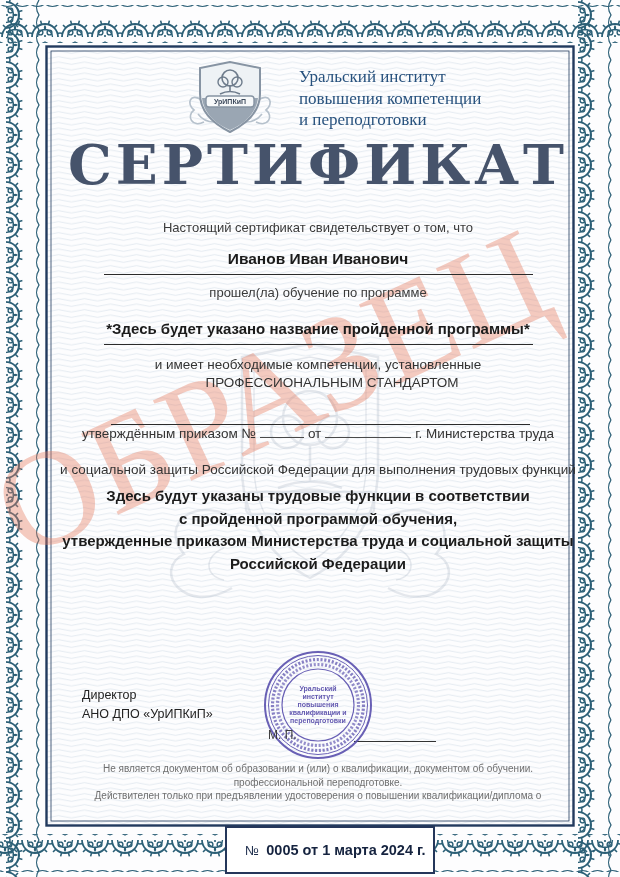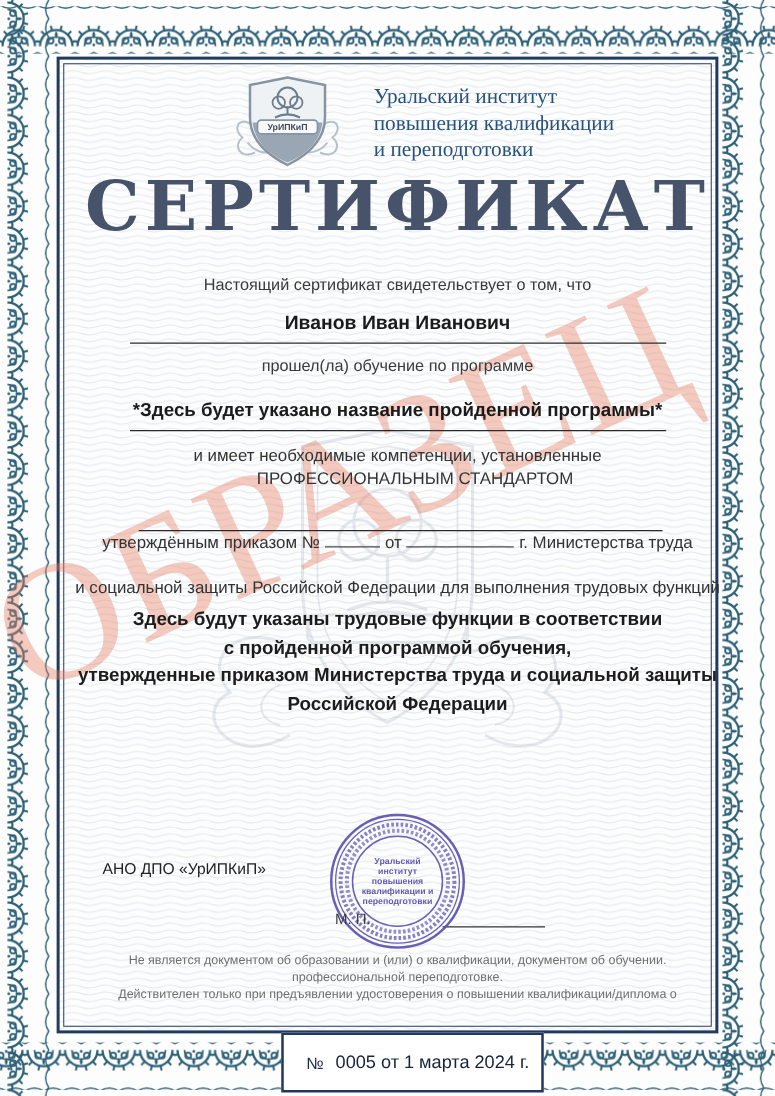--- a/index.html
+++ b/index.html
@@ -38,21 +38,21 @@
   .blank-lg{width:86px;}
   .functions{top:485px;font-size:15px;font-weight:bold;line-height:22.5px;color:#1c1c1c;}
   .director{left:66px;top:686px;font-size:12.5px;line-height:19px;color:#222;text-align:left;}
   .mp{left:252px;top:728px;font-size:12px;color:#3c3c3c;z-index:3;}
   .sig-line{left:338px;top:741px;width:82px;border-top:1.3px solid #333;height:0;}
   .stamp{left:245px;top:648px;z-index:2;}
   .disclaimer{top:762px;font-size:10px;line-height:13.5px;color:#6f6f6f;}
   .numbox{left:209px;top:826px;width:206px;height:44px;background:#ffffff;
           border:2px solid #24365a;z-index:3;display:flex;align-items:center;}
   .numbox .pref{margin-left:18px;font-size:13px;color:#1b2b4a;}
-  .numbox .val{flex:1;text-align:center;font-size:14.5px;font-weight:normal;
+  .numbox .val{flex:1;text-align:center;font-size:14.5px;font-weight:bold;
                color:#15233f;padding-right:0;}
 </style>
 </head>
 <body>
 
 <div class="page">
 
   <svg class="bg-svg" width="620" height="877" aria-hidden="true">
     <defs>
       <pattern id="wave" width="26" height="5.5" patternUnits="userSpaceOnUse">
@@ -114,21 +114,21 @@
       <circle cx="46" cy="20" r="8" fill="none" stroke="#6e7c8c" stroke-width="1.6"></circle>
       <circle cx="39" cy="24" r="5" fill="none" stroke="#6e7c8c" stroke-width="1.4"></circle>
       <circle cx="53" cy="24" r="5" fill="none" stroke="#6e7c8c" stroke-width="1.4"></circle>
       <path d="M46 27 V34 M36 36 q10 -5 20 0" fill="none" stroke="#6e7c8c" stroke-width="1.6"></path>
       <rect x="22" y="38" width="48" height="11" rx="3" fill="#f7f9fa" stroke="#8794a3" stroke-width="1.4"></rect>
       <text x="46" y="46" text-anchor="middle" font-family="Liberation Sans, sans-serif" font-size="7" font-weight="bold" fill="#3d4a5c">УрИПКиП</text>
     </svg>
 
     <div class="abs inst">
       <div>Уральский институт</div>
-      <div>повышения квалификации</div>
+      <div>повышения компетенции</div>
       <div>и переподготовки</div>
     </div>
 
     <div class="abs ctr statement">Настоящий сертификат свидетельствует о том, что</div>
 
     <div class="abs ctr title">СЕРТИФИКАТ</div>
 
     <div class="abs ctr name">Иванов Иван Иванович</div>
     <div class="abs uline ul-name"></div>
 
@@ -148,20 +148,21 @@
     <div class="abs ctr order2">и социальной защиты Российской Федерации для выполнения трудовых функций</div>
 
     <div class="abs ctr functions">
       <div>Здесь будут указаны трудовые функции в соответствии</div>
       <div>с пройденной программой обучения,</div>
       <div>утвержденные приказом Министерства труда и социальной защиты</div>
       <div>Российской Федерации</div>
     </div>
 
     <div class="abs director">
+      <div>Директор</div>
       <div>АНО ДПО «УрИПКиП»</div>
     </div>
 
     <div class="abs sig-line"></div>
     <div class="abs mp">М. П.</div>
 
     <svg class="abs stamp" width="114" height="114" viewBox="0 0 114 114" aria-hidden="true">
       <g opacity="0.9">
         <circle cx="57" cy="57" r="53" fill="none" stroke="#5a50ae" stroke-width="2"></circle>
         <circle cx="57" cy="57" r="49.5" fill="none" stroke="#5a50ae" stroke-width="1"></circle>

